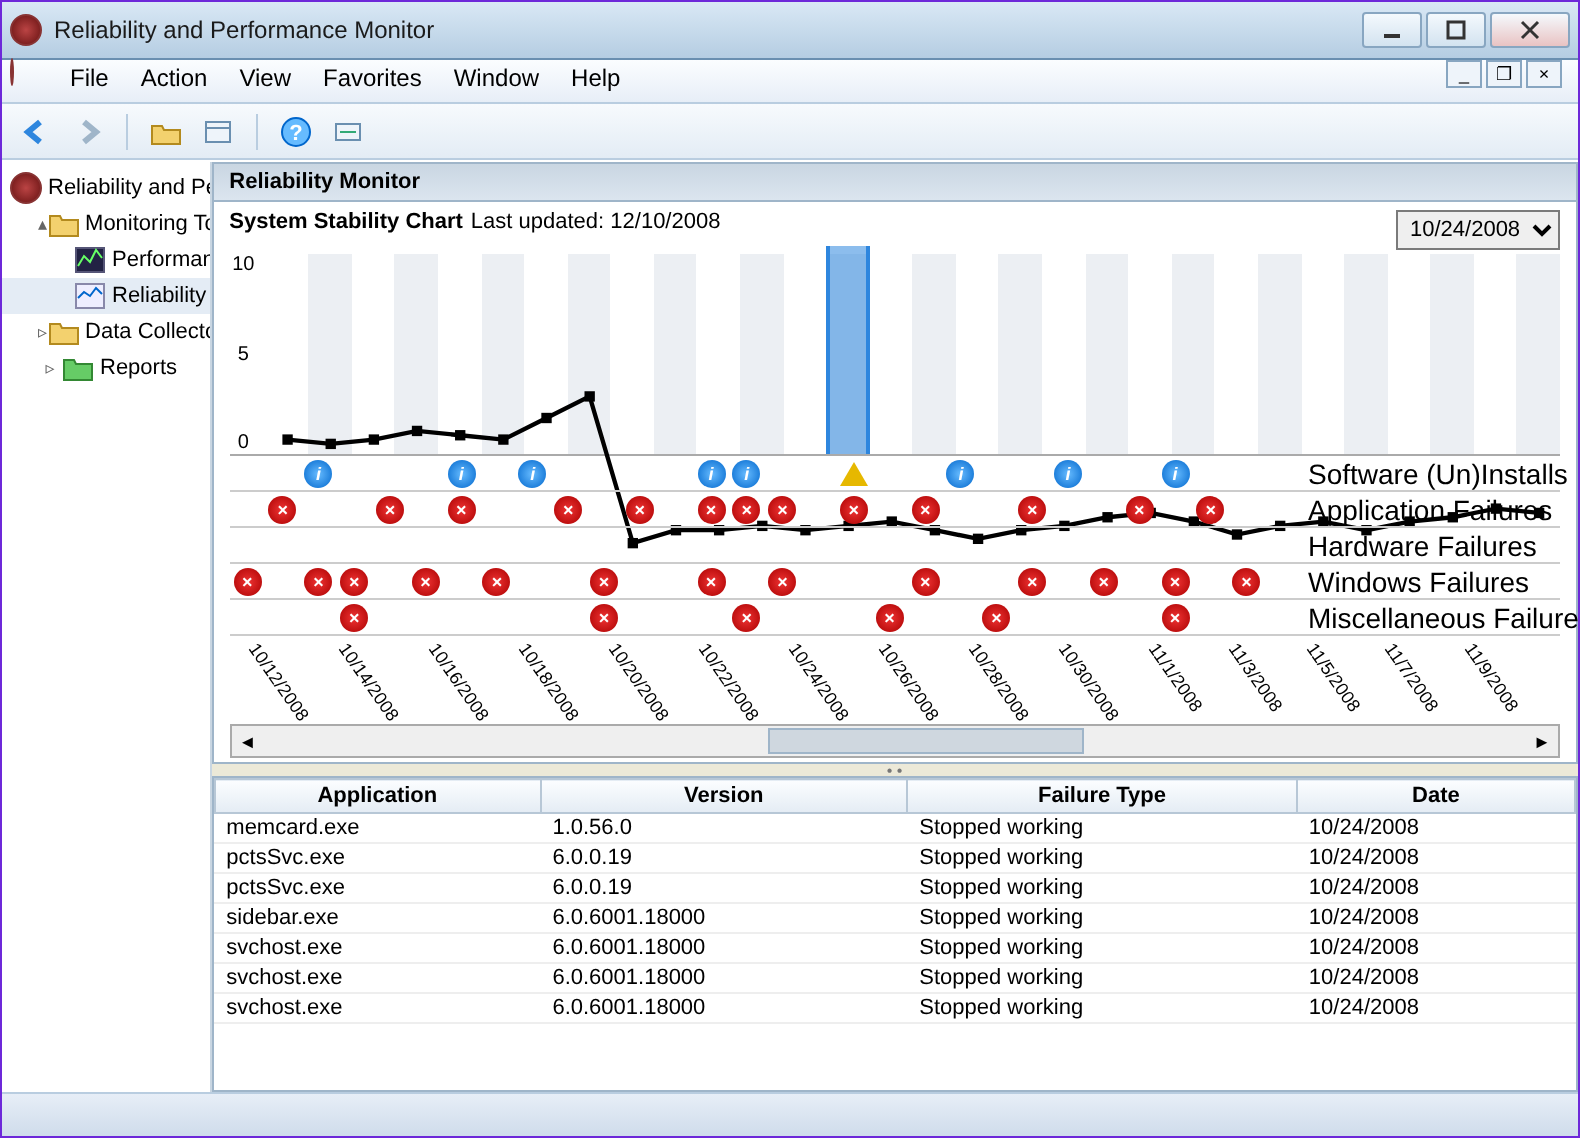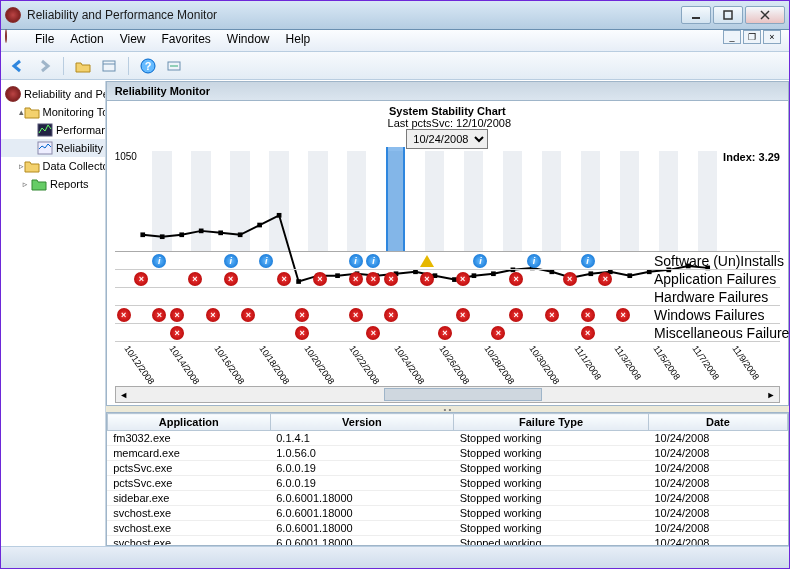--- a/index.html
+++ b/index.html
@@ -23,27 +23,27 @@
   .body { flex:1; display:flex; overflow:hidden; border-top:1px solid #fff;}
   .tree { width:200px; background:#fff; border-right:1px solid #c9d6e2; padding:4px 0; overflow:auto;}
   .tree .node { display:flex; align-items:center; padding:1px 4px; white-space:nowrap; font-size:11px; cursor:default;}
   .tree .node .exp { width:12px; text-align:center; color:#666; font-size:9px;}
   .tree .node .ic { width:16px;height:16px;margin-right:3px;display:inline-flex;align-items:center;justify-content:center;}
   .tree .indent1{padding-left:18px;} .tree .indent2{padding-left:36px;}
   .tree .sel{background:#e4ecf5;}
   .content { flex:1; display:flex; flex-direction:column; background:#ece9d8; }
   .panel-title { background:linear-gradient(#c9d6e2,#dbe5ef); border:1px solid #9fb5c9; font-weight:bold; font-size:11px; padding:3px 8px; margin:0;}
   .chart-area { background:#fff; border:1px solid #9fb5c9; border-top:none; padding:4px 8px 2px 8px;}
-  .chart-head { display:flex; align-items:center; margin-bottom:2px;flex-direction:column;}
+  .chart-head { display:flex; align-items:flex-start; margin-bottom:2px;}
   .chart-head .lbl{font-weight:bold;font-size:11px;}
   .chart-head .upd{font-size:11px;margin-left:4px;}
   .chart-head .spacer{flex:1;}
   .date-sel{border:1px solid #7a7a7a;height:20px;font-size:11px;padding:0 2px;}
   .chart-grid{display:flex;}
-  .yaxis{display:flex;flex-direction:row;justify-content:space-between;height:100px;font-size:10px;text-align:right;padding-right:4px;width:18px;}
+  .yaxis{display:flex;flex-direction:column;justify-content:space-between;height:100px;font-size:10px;text-align:center;padding-right:4px;width:18px;}
   .plot{flex:1;position:relative;}
   .stripes{position:absolute;inset:0;display:flex;}
   .stripes div{flex:1;}
   .stripes div:nth-child(even){background:#eceff3;}
   .line-canvas{position:absolute;inset:0;}
   .sel-bar{position:absolute;top:-4px;bottom:0;width:20px;background:rgba(46,134,222,.55);border-left:2px solid #2e86de;border-right:2px solid #2e86de;}
   .idx{font-size:11px;white-space:nowrap;padding-left:6px;}
   .rows{border-top:1px solid #aaa;}
   .row{display:flex;align-items:center;height:18px;border-bottom:1px solid #ccc;position:relative;}
   .row .cells{flex:1;display:flex;height:100%;}
@@ -208,21 +208,21 @@
           <span>Reports</span>
         </div>
     </div>
 
     <div class="content">
       <div class="panel-title">Reliability Monitor</div>
 
       <div class="chart-area">
         <div class="chart-head">
           <span class="lbl">System Stability Chart</span>
-          <span class="upd"><span>Last pctsSvc:</span> <span>12/10/2008</span></span>
+          <span class="upd"><span>Last updated:</span> <span>12/10/2008</span></span>
           <span class="spacer"></span>
           <select class="date-sel"><option>10/24/2008</option></select>
         </div>
 
         <div class="chart-grid">
           <div class="yaxis">
             <span>10</span>
               <span>5</span>
               <span>0</span>
           </div>
@@ -287,21 +287,20 @@
                 <rect x="223.8" y="63.8" width="2.4" height="2.4" fill="#000"></rect>
                 <rect x="233.8" y="61.8" width="2.4" height="2.4" fill="#000"></rect>
                 <rect x="243.8" y="60.8" width="2.4" height="2.4" fill="#000"></rect>
                 <rect x="253.8" y="62.8" width="2.4" height="2.4" fill="#000"></rect>
                 <rect x="263.8" y="60.8" width="2.4" height="2.4" fill="#000"></rect>
                 <rect x="273.8" y="59.8" width="2.4" height="2.4" fill="#000"></rect>
                 <rect x="283.8" y="57.8" width="2.4" height="2.4" fill="#000"></rect>
                 <rect x="293.8" y="58.8" width="2.4" height="2.4" fill="#000"></rect>
               </svg>
           </div>
-          <div class="idx"><b>Index:</b> <b>3.29</b></div>
         </div>
 
         <div class="rows" id="eventrows">
             <div class="row">
               <div class="cells">
                 <div></div>
                 <div></div>
                 <div>
                   <span class="ico-info">i</span>
                 </div>
@@ -591,26 +590,20 @@
           <thead>
               <tr id="thead-row">
                 <th>Application</th>
                 <th>Version</th>
                 <th>Failure Type</th>
                 <th>Date</th>
               </tr>
             </thead>
           <tbody id="tbody">
               <tr>
-                <td>fm3032.exe</td>
-                <td>0.1.4.1</td>
-                <td>Stopped working</td>
-                <td>10/24/2008</td>
-              </tr>
-              <tr>
                 <td>memcard.exe</td>
                 <td>1.0.56.0</td>
                 <td>Stopped working</td>
                 <td>10/24/2008</td>
               </tr>
               <tr>
                 <td>pctsSvc.exe</td>
                 <td>6.0.0.19</td>
                 <td>Stopped working</td>
                 <td>10/24/2008</td>

